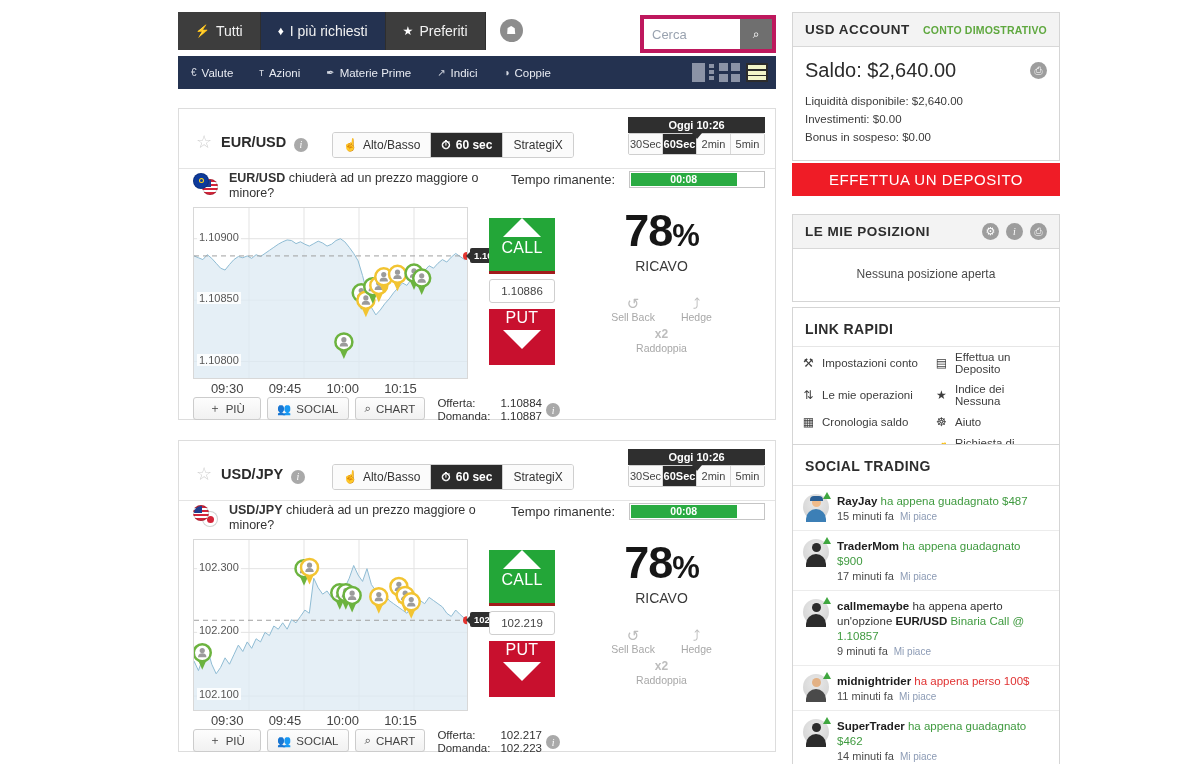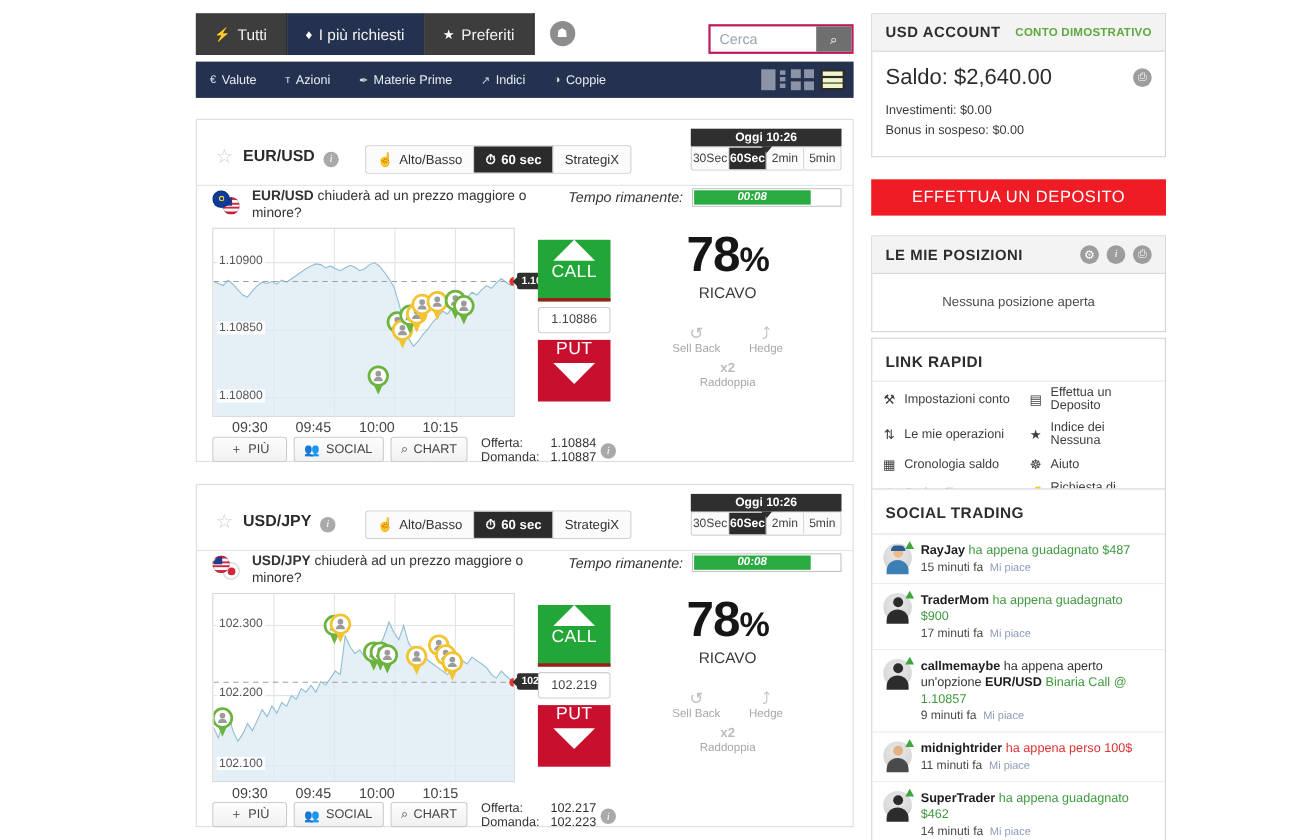--- a/index.html
+++ b/index.html
@@ -27,22 +27,22 @@
   .tab.active { background: #243250; }
   .tab .ico { font-size: 12px; line-height: 1; color: #fff; }
   .cam-btn {
     float: left; margin-left: 14px; margin-top: 7px;
     width: 23px; height: 23px; border-radius: 50%;
     background: #8d8d8d; color: #fff;
     display: flex; align-items: center; justify-content: center;
     font-size: 11px; cursor: pointer;
   }
   .search-wrap {
-    float: right; display: flex; height: 27px; margin-top: 10px;
-    border: 2px solid #be185d; background: #fff;
+    float: right; display: flex; height: 38px; margin-top: 3px;
+    border: 4px solid #be185d; background: #fff;
   }
   .search-input {
     border: 0; outline: 0; width: 96px; padding: 0 8px;
     font-family: "Liberation Sans", sans-serif; font-size: 13px; color: #555;
     background: transparent;
   }
   .search-input::placeholder { color: #9aa3b0; }
   .search-btn {
     width: 32px; background: #6f6f6f; color: #fff;
     display: flex; align-items: center; justify-content: center;
@@ -156,21 +156,21 @@
   }
   .f-us::before { content:""; position:absolute; left:0; top:0; width:8px; height:7px; background:#1f3d8f; }
   .f-jp { left: 9px; top: 6px; z-index: 1; background: #fff; overflow: hidden; }
   .f-jp::before { content:""; position:absolute; left:4px; top:4px; width:7px; height:7px; border-radius:50%; background:#d4253a; }
   .qtext {
     position: absolute; left: 50px; top: 2px; width: 275px;
     font-size: 12.5px; color: #333; line-height: 15px;
   }
   .qtext b { font-weight: bold; }
 
-  .tempo-wrap { position: absolute; right: 10px; top: 2px; display: flex; align-items: center; gap: 8px; font-style: italic; }
+  .tempo-wrap { position: absolute; right: 10px; top: 2px; display: flex; align-items: center; gap: 14px; }
   .tempo-lbl { font-size: 13px; color: #333; }
   .tempo-track { width: 136px; height: 17px; border: 1px solid #c5c5c5; background: #fff; padding: 1px; }
   .tempo-fill {
     height: 100%; width: 80%; background: #2aab42; color: #fff;
     font-size: 10.5px; font-weight: bold; text-align: center; line-height: 13px;
   }
 
   
   .chart { position: absolute; left: 14px; top: 38px; width: 275px; height: 172px; border: 1px solid #d8d8d8; background: #fff; overflow: hidden; }
   .chart svg { display: block; }
@@ -754,20 +754,21 @@
     </div>
   </div>
 
   <div class="panel" id="acct">
     <div class="ph">
       <span class="t">USD ACCOUNT</span>
       <span class="demo">CONTO DIMOSTRATIVO</span>
     </div>
     <div class="acct-body">
       <div class="saldo">Saldo: $2,640.00</div>
+      <div class="acct-line">Liquidità disponibile: $2,640.00</div>
       <div class="acct-line">Investimenti: $0.00</div>
       <div class="acct-line">Bonus in sospeso: $0.00</div>
       <div class="cicon acct-print">⎙</div>
     </div>
   </div>
 
   <button class="deposit-btn">EFFETTUA UN DEPOSITO</button>
 
   <div class="panel" id="positions">
     <div class="ph">

